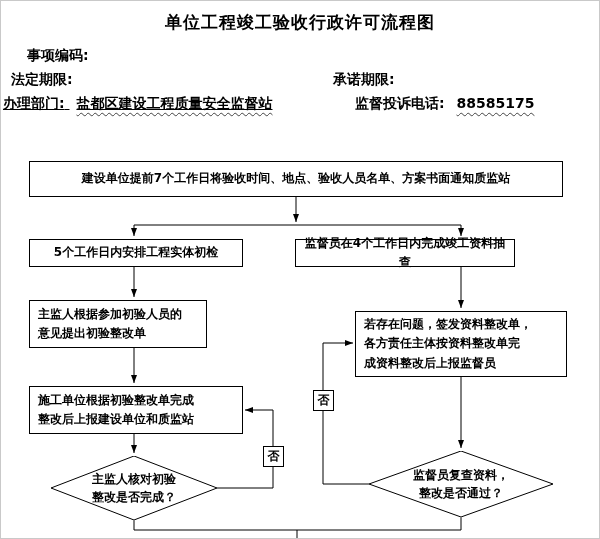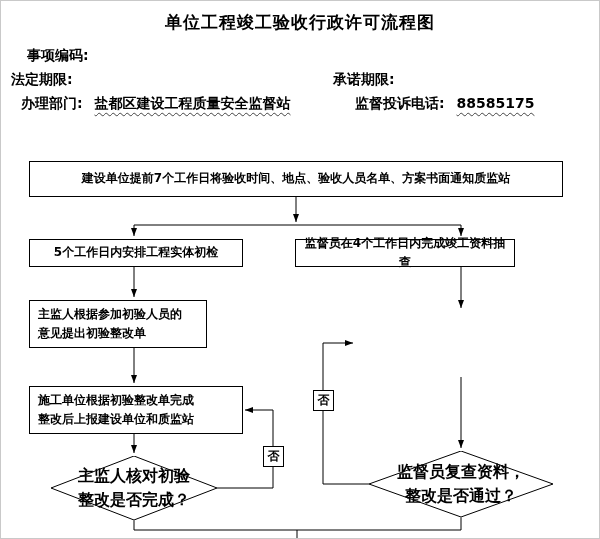--- a/index.html
+++ b/index.html
@@ -56,21 +56,21 @@
   .diamond { position: absolute; z-index: 2; }
   .diamond .dshape { position: absolute; left: 0; top: 0; width: 100%; height: 100%; }
   .diamond polygon { fill: #fff; stroke: #000; stroke-width: 1; }
   .dtext {
     position: absolute;
     left: 0; top: 0; right: 0; bottom: 0;
     display: flex;
     align-items: center;
     justify-content: center;
     text-align: center;
-    font-size: 16px;
+    font-size: 12px;
     font-weight: bold;
     line-height: 1.5;
     white-space: pre-line;
   }
   .no-box {
     position: absolute;
     width: 21px; height: 21px;
     border: 1px solid #000;
     background: #fff;
     display: flex;
@@ -97,21 +97,21 @@
 
   <div class="hdr" style="left:10px; top:46px;margin-left:16px;">
     <span class="lbl">事项编码:</span>
   </div>
   <div class="hdr" style="left:10px; top:70px;">
     <span class="lbl">法定期限:</span>
   </div>
   <div class="hdr" style="left:332px; top:70px;">
     <span class="lbl">承诺期限:</span>
   </div>
-  <div class="hdr" style="left:20px; top:94px;">
+  <div class="hdr" style="left:2px; top:94px;text-decoration:underline;">
     <span class="lbl">办理部门:</span>
     <span class="val wavy">盐都区建设工程质量安全监督站</span>
   </div>
   <div class="hdr" style="left:332px; top:94px;margin-left:22px;">
     <span class="lbl">监督投诉电话:</span>
     <span class="val wavy">88585175</span>
   </div>
 
   <svg class="connectors" viewBox="0 0 600 539">
     <defs>
@@ -169,20 +169,25 @@
       <polygon points="83,0 166,32 83,64 0,32"></polygon>
     </svg>
     <span class="dtext">主监人核对初验
 整改是否完成？</span>
   </div>
 
   <div class="node" style="left:294px; top:238px; width:220px; height:28px;">
     <span>监督员在4个工作日内完成竣工资料抽查</span>
   </div>
 
+  <div class="node left-text" style="left:354px; top:310px; width:212px; height:66px;">
+    <span>若存在问题，签发资料整改单，
+各方责任主体按资料整改单完
+成资料整改后上报监督员</span>
+  </div>
 
   <div class="diamond" style="left:368px; top:450px; width:184px; height:66px;">
     <svg class="dshape" viewBox="0 0 184 66" preserveAspectRatio="none">
       <polygon points="92,0 184,33 92,66 0,33"></polygon>
     </svg>
     <span class="dtext">监督员复查资料，
 整改是否通过？</span>
   </div>
 
   <div class="no-box" style="left:262px; top:445px;">

